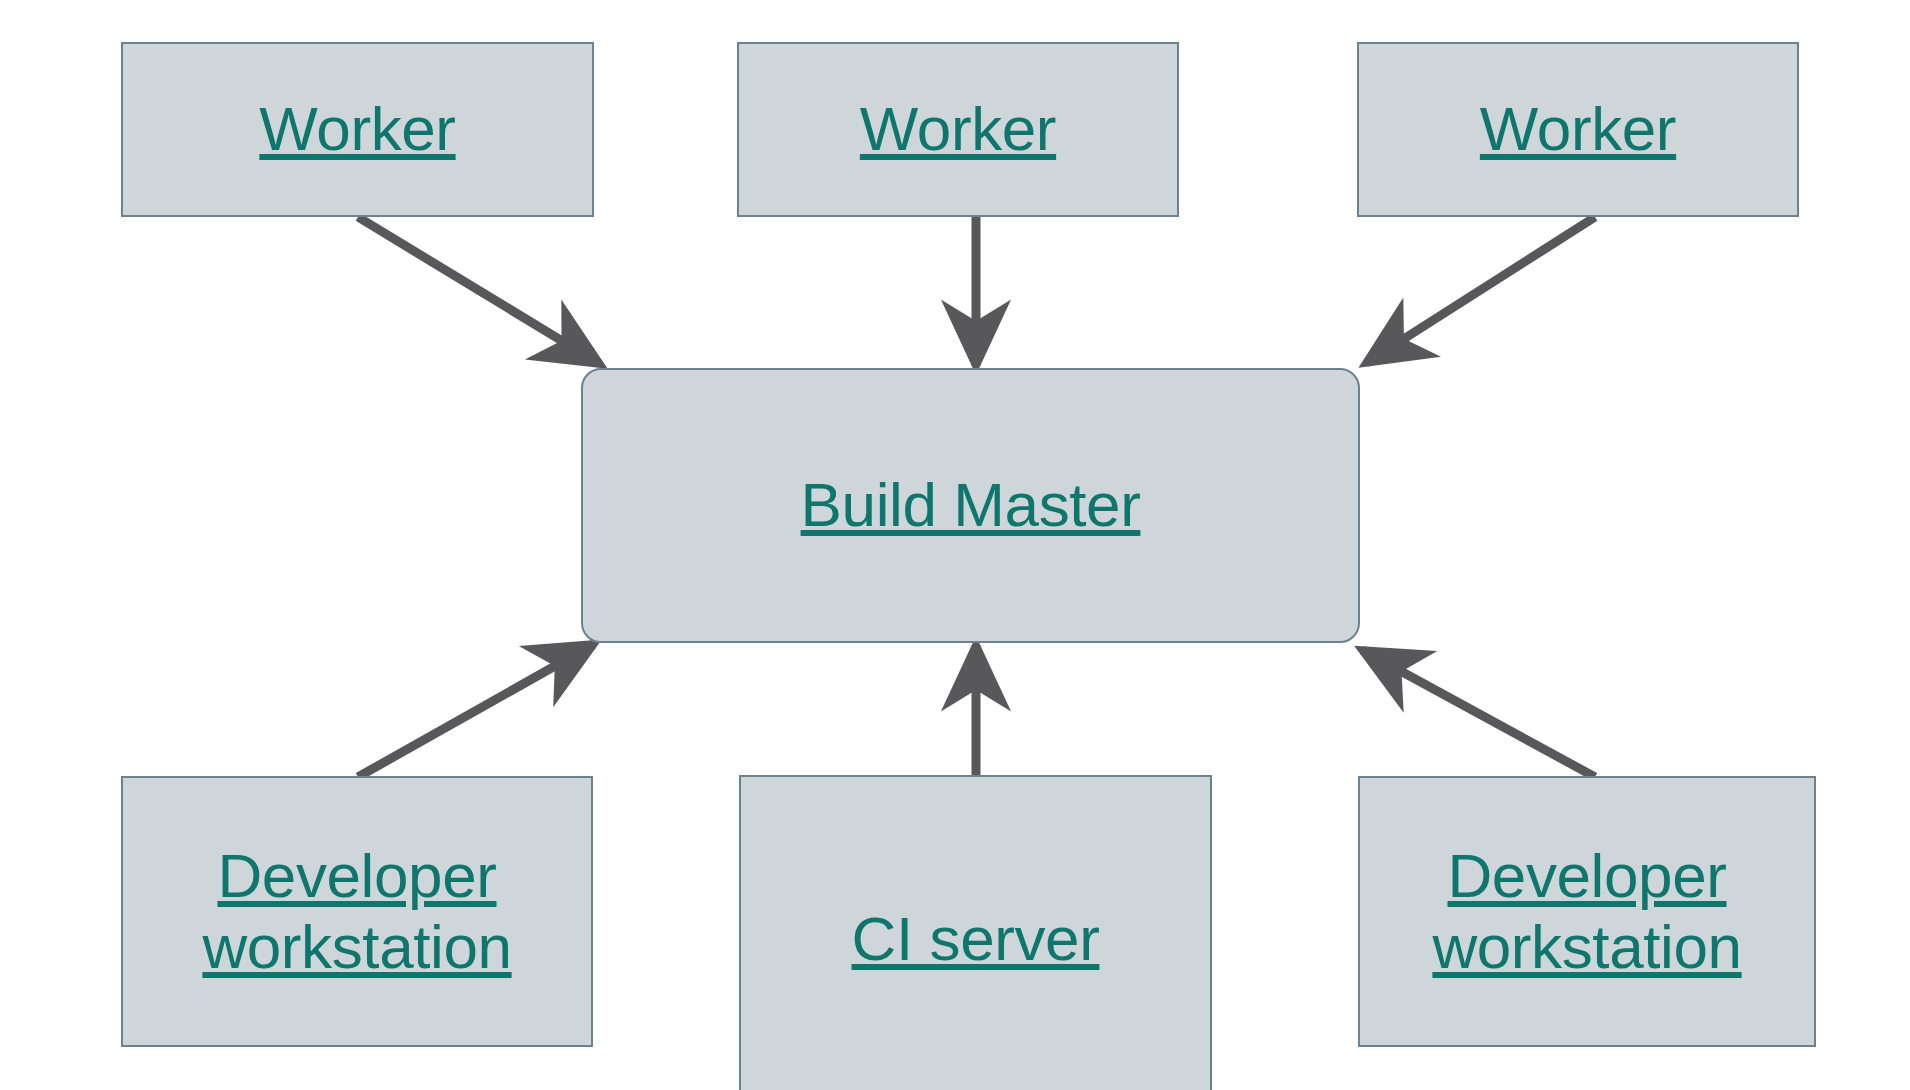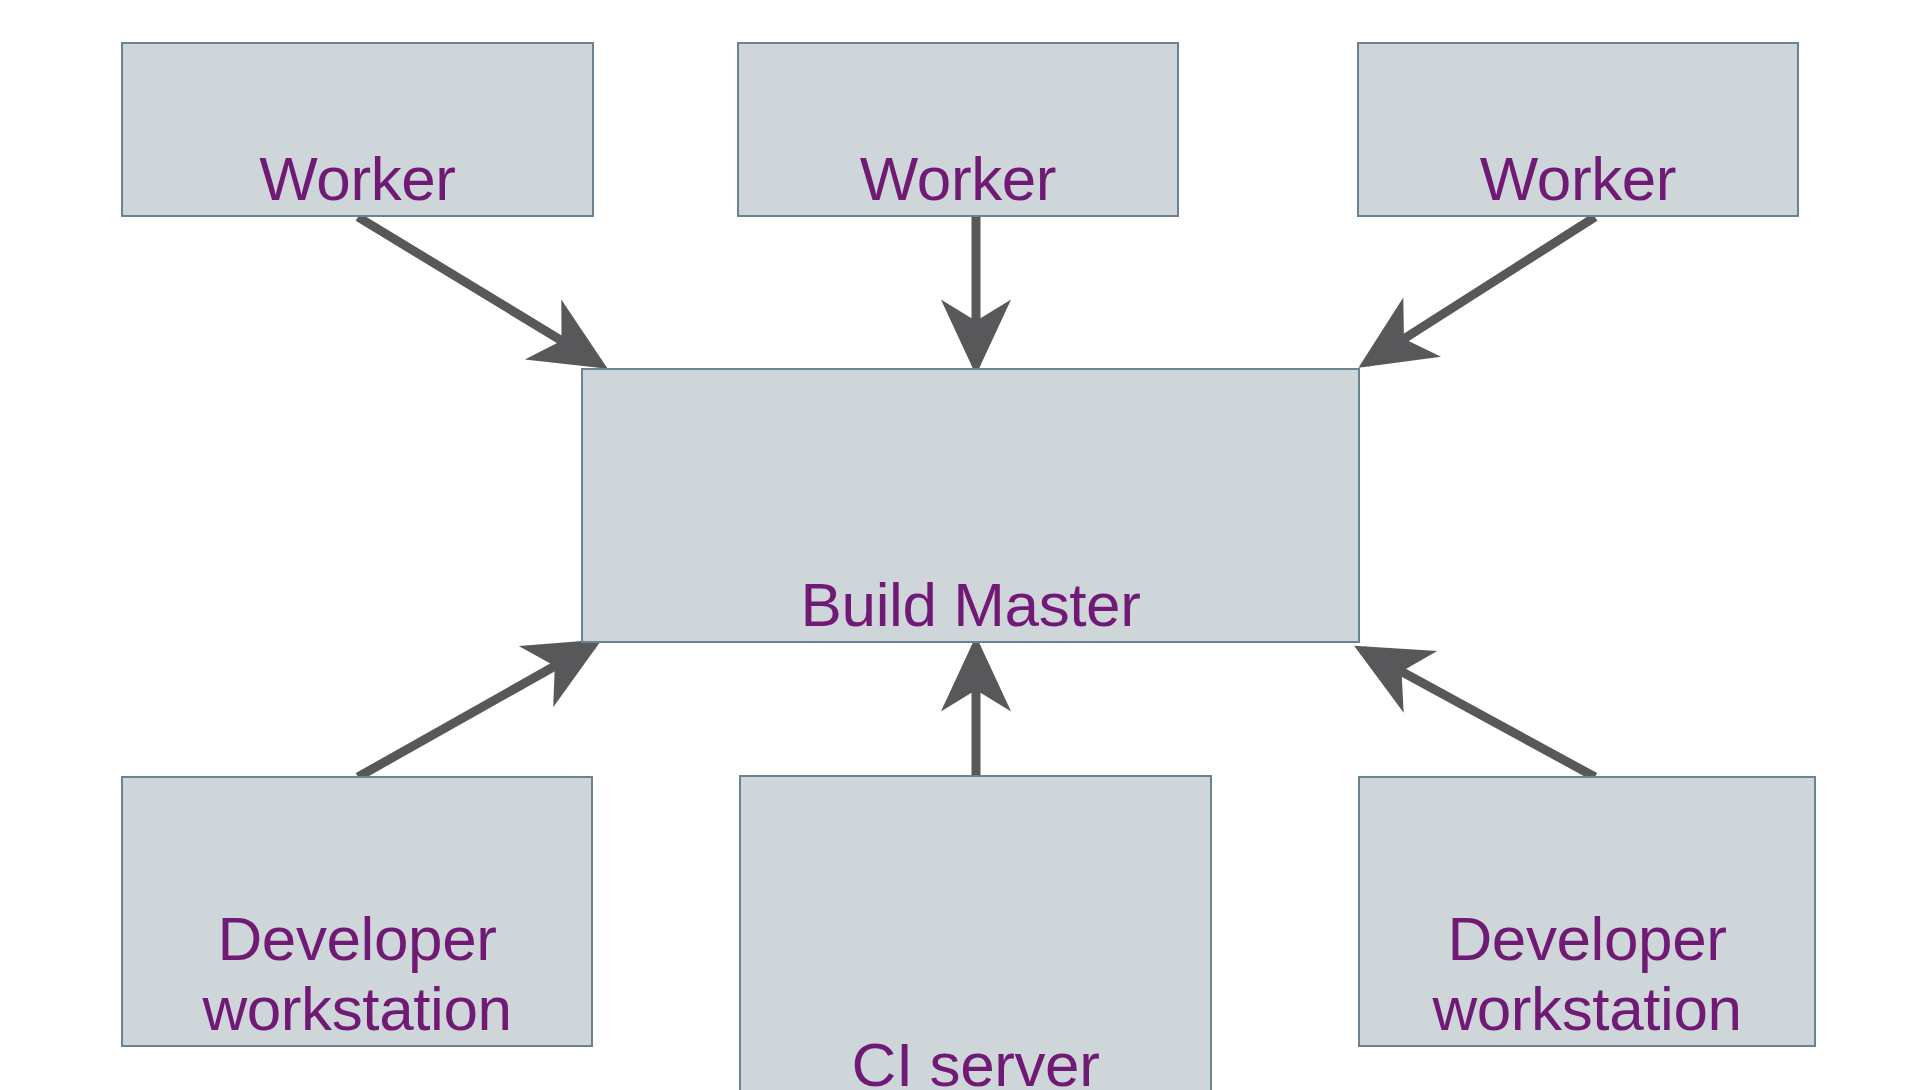--- a/index.html
+++ b/index.html
@@ -24,40 +24,41 @@
     left: 0;
     top: 0;
     width: 1910px;
     height: 1090px;
     pointer-events: none;
   }
   .node {
     position: absolute;
     box-sizing: border-box;
     display: flex;
-    align-items: flex-end;
+    align-items: center;
     justify-content: center;
     text-align: center;
     background: #ced6d9;
     border: 2px solid #6b8290;
-    color: #701a75;
+    color: #0f766e;
     font-family: "Liberation Sans", sans-serif;
     font-weight: 400;
     line-height: 1.14;
     letter-spacing: -0.4px;
     white-space: pre-line;
+    text-decoration: underline;
   }
   .node-label {
     display: block;
     padding: 0 6px;
   }
   .n-worker1 { left: 121px; top: 42px;  width: 473px; height: 175px; font-size: 62px; }
   .n-worker2 { left: 737px; top: 42px;  width: 442px; height: 175px; font-size: 62px; }
   .n-worker3 { left: 1357px; top: 42px; width: 442px; height: 175px; font-size: 62px; }
-  .n-master  { left: 581px; top: 368px; width: 779px; height: 275px; font-size: 62px; }
+  .n-master  { left: 581px; top: 368px; width: 779px; height: 275px; font-size: 62px; border-radius: 20px; }
   .n-devl    { left: 121px; top: 776px; width: 472px; height: 271px; font-size: 62px; }
   .n-ci      { left: 739px; top: 775px; width: 473px; height: 328px; font-size: 62px; }
   .n-devr    { left: 1358px; top: 776px; width: 458px; height: 271px; font-size: 62px; }
 </style>
 </head>
 <body>
 
 <div id="canvas">
 
   <svg id="edges" viewBox="0 0 1910 1090" width="1910" height="1090" xmlns="http://www.w3.org/2000/svg">

